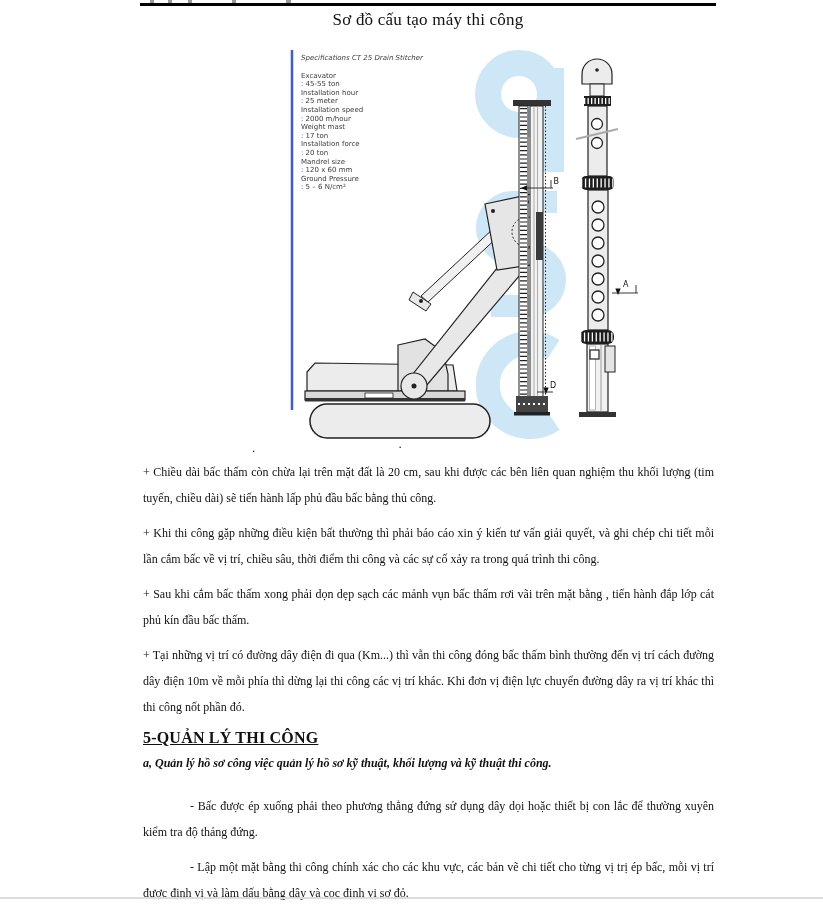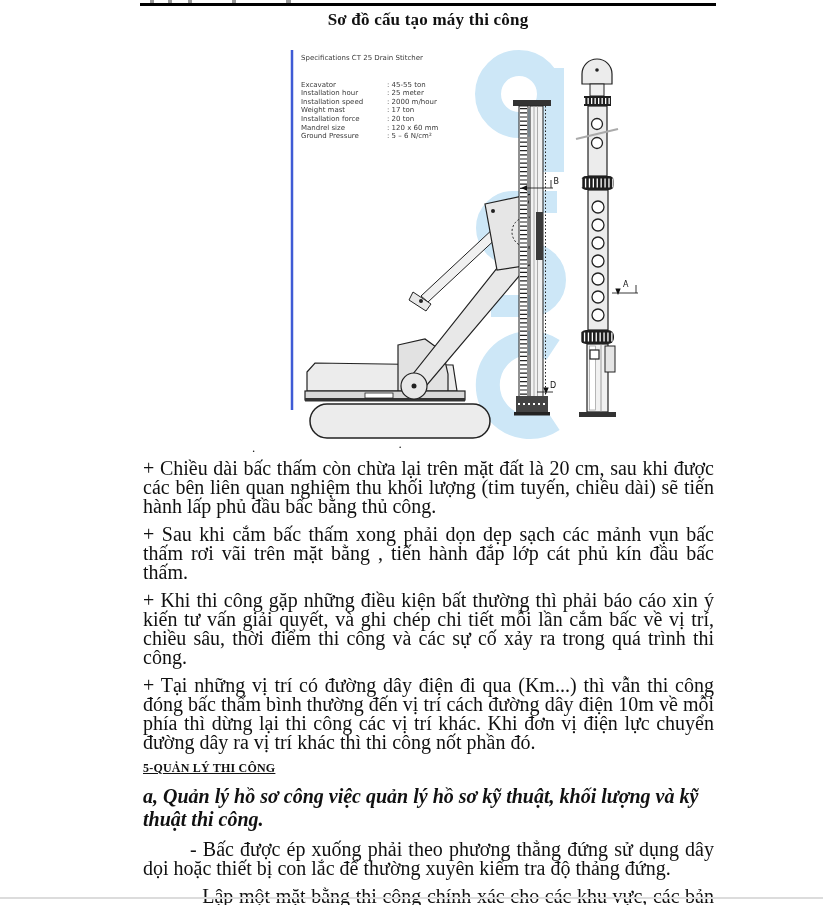--- a/index.html
+++ b/index.html
@@ -4,38 +4,38 @@
 <style>
   html,body{margin:0;padding:0;background:#ffffff;}
   body{width:823px;height:905px;position:relative;overflow:hidden;
        font-family:"Liberation Serif",serif;color:#111;}
 
   
   .top-remnant{position:absolute;top:0;height:3px;background:#9a9a9a;}
   .top-rule{position:absolute;left:140px;top:3px;width:576px;height:3px;background:#000;}
 
   .doc-title{position:absolute;left:140px;top:10px;width:576px;text-align:center;
-             font-size:17px;font-weight:bold;letter-spacing:.2px;}
+             font-size:17px;font-weight:normal;letter-spacing:.2px;}
 
   
   .figure{position:absolute;left:285px;top:44px;width:360px;height:404px;}
   .figure svg{position:absolute;left:0;top:0;}
   .specs{position:absolute;left:16px;top:10px;width:215px;
          font-family:"DejaVu Sans",sans-serif;font-size:7px;line-height:8.6px;color:#3a3a3a;}
-  .specs-title{margin-bottom:18px;}
-  .spec-row{display:flex;}
+  .specs-title{margin-bottom:9px;font-style:italic;}
+  .spec-row{display:flex;flex-direction:column;}
   .spec-label{width:86px;flex:none;}
   .caption-mark{position:absolute;font-size:13px;color:#222;}
 
   
   .content{position:absolute;left:143px;top:459px;width:571px;}
-  .para{font-size:20px;line-height:19px;text-align:justify;margin:0 0 9px 0;}
-  .section-heading{font-size:12px;font-weight:bold;text-decoration:underline;
+  .para{font-size:12px;line-height:26px;text-align:justify;margin:0 0 9px 0;}
+  .section-heading{font-size:16px;font-weight:bold;text-decoration:underline;
                    margin:8px 0 9px 0;letter-spacing:.2px;}
-  .section-subheading{font-size:20px;font-weight:bold;font-style:italic;margin:0 0 9px 0;}
+  .section-subheading{font-size:12px;font-weight:bold;font-style:italic;margin:0 0 22px 0;}
   .para-indent{text-indent:47px;}
 
   .bottom-rule{position:absolute;left:0;top:897px;width:823px;height:2px;background:#dcdcdc;}
 </style>
 </head>
 <body>
 
 <div class="top-remnant" style="left:150px;width:4px;"></div>
 <div class="top-remnant" style="left:168px;width:4px;"></div>
 <div class="top-remnant" style="left:188px;width:4px;"></div>
@@ -174,22 +174,22 @@
         <span class="spec-value">: 5 – 6 N/cm²</span>
       </div>
   </div>
 </div>
 
 <span class="caption-mark" style="left:252px;top:440px;">.</span>
 <span class="caption-mark" style="left:398px;top:439px;">·</span>
 
 <div class="content">
   <p class="para">+ Chiều dài bấc thấm còn chừa lại trên mặt đất là 20 cm, sau khi được các bên liên quan nghiệm thu khối lượng (tim tuyến, chiều dài) sẽ tiến hành lấp phủ đầu bấc bằng thủ công.</p>
+  <p class="para">+ Khi thi công gặp những điều kiện bất thường thì phải báo cáo xin ý kiến tư vấn giải quyết, và ghi chép chi tiết mỗi lần cắm bấc về vị trí, chiều sâu, thời điểm thi công và các sự cố xảy ra trong quá trình thi công.</p>
   <p class="para">+ Sau khi cắm bấc thấm xong phải dọn dẹp sạch các mảnh vụn bấc thấm rơi vãi trên mặt bằng , tiến hành đắp lớp cát phủ kín đầu bấc thấm.</p>
-  <p class="para">+ Khi thi công gặp những điều kiện bất thường thì phải báo cáo xin ý kiến tư vấn giải quyết, và ghi chép chi tiết mỗi lần cắm bấc về vị trí, chiều sâu, thời điểm thi công và các sự cố xảy ra trong quá trình thi công.</p>
   <p class="para">+ Tại những vị trí có đường dây điện đi qua (Km...) thì vẫn thi công đóng bấc thấm bình thường đến vị trí cách đường dây điện 10m về mỗi phía thì dừng lại thi công các vị trí khác. Khi đơn vị điện lực chuyển đường dây ra vị trí khác thì thi công nốt phần đó.</p>
   <div class="section-heading">5-QUẢN LÝ THI CÔNG</div>
   <div class="section-subheading">a, Quản lý hồ sơ công việc quản lý hồ sơ kỹ thuật, khối lượng và kỹ thuật thi công.</div>
   <p class="para para-indent">- Bấc được ép xuống phải theo phương thẳng đứng sử dụng dây dọi hoặc thiết bị con lắc để thường xuyên kiểm tra độ thảng đứng.</p>
   <p class="para para-indent">- Lập một mặt bằng thi công chính xác cho các khu vực, các bản vẽ chi tiết cho từng vị trị ép bấc, mỗi vị trí được định vị và làm dấu bằng dây và cọc định vị sơ đỏ.</p>
 </div>
 
 <div class="bottom-rule"></div>
 
 </body></html>

